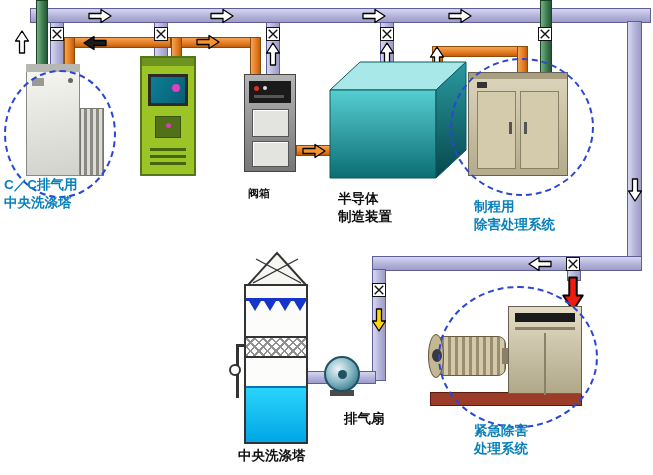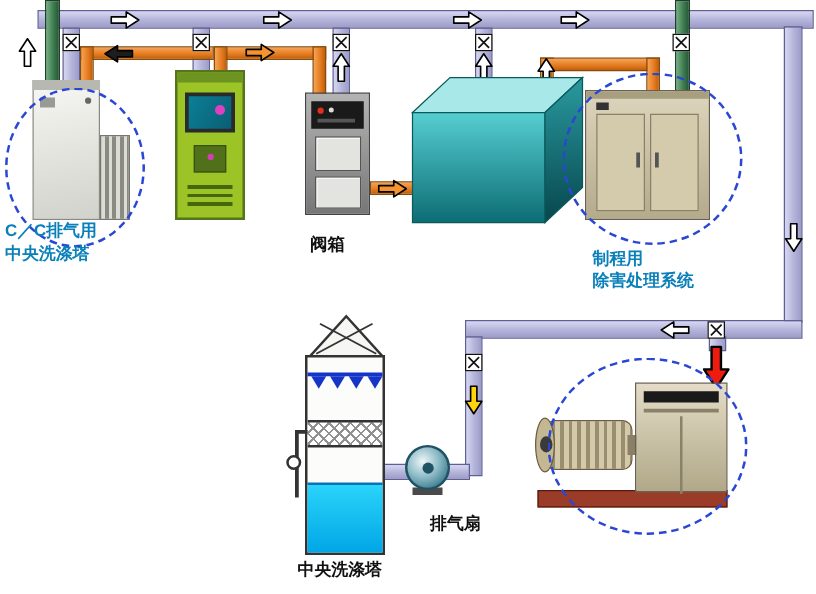--- a/index.html
+++ b/index.html
@@ -263,19 +263,23 @@
       <div class="abs" style="left:35px;top:26px;width:2px;height:62px;background:#8a8268"></div>
     </div>
   </div>
 
   <div class="abs ellipse" style="left:4px;top:70px;width:112px;height:128px"></div>
   <div class="abs ellipse" style="left:450px;top:58px;width:144px;height:138px"></div>
   <div class="abs ellipse" style="left:438px;top:286px;width:160px;height:142px"></div>
 
   <div class="abs lbl lbl-blue" style="left:4px;top:176px">C／C排气用
 中央洗涤塔</div>
-  <div class="abs lbl lbl-black" style="left:248px;top:186px;font-size:14px">阀箱</div>
+  <div class="abs lbl lbl-black" style="left:248px;top:186px;font-size:11px">阀箱</div>
+  <div class="abs lbl lbl-black" style="left:338px;top:190px">半导体
+制造装置</div>
   <div class="abs lbl lbl-blue" style="left:474px;top:198px">制程用
 除害处理系统</div>
   <div class="abs lbl lbl-black" style="left:238px;top:447px">中央洗涤塔</div>
   <div class="abs lbl lbl-black" style="left:344px;top:410px">排气扇</div>
+  <div class="abs lbl lbl-blue" style="left:474px;top:422px">紧急除害
+处理系统</div>
 
 </div>
 
 </body></html>

